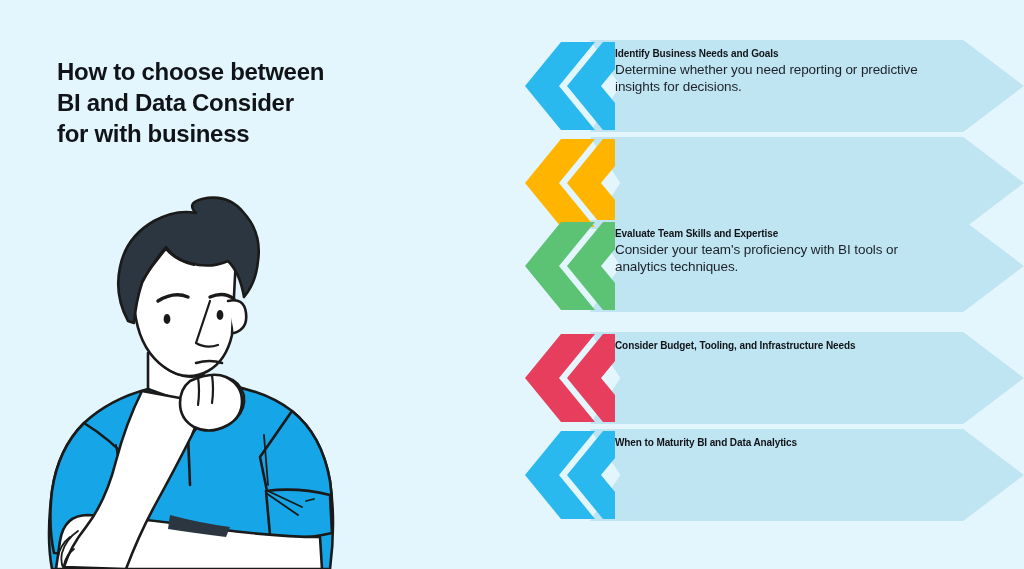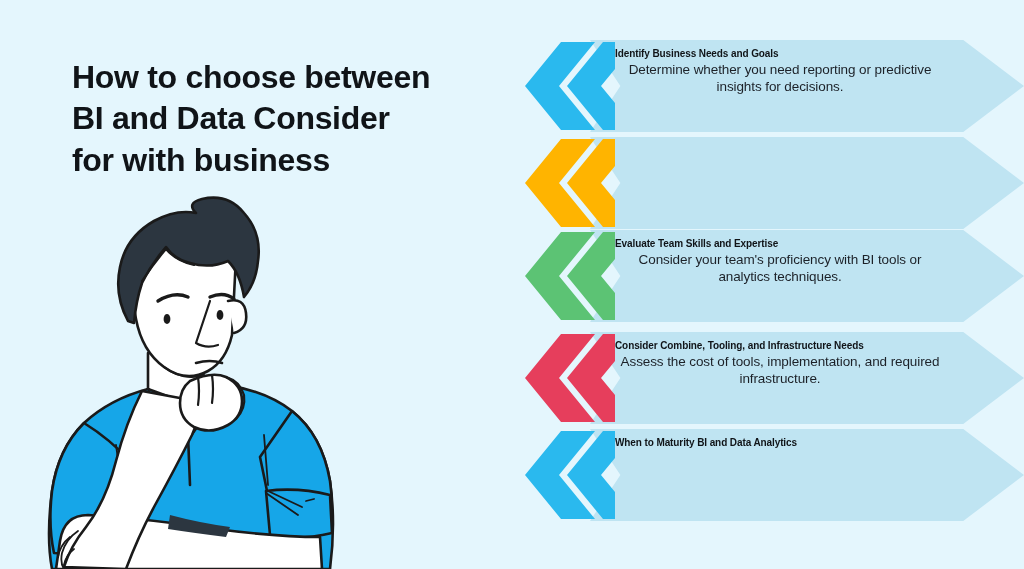--- a/index.html
+++ b/index.html
@@ -9,23 +9,23 @@
     font-family:"Liberation Sans", sans-serif;
     overflow:hidden;
     position:relative;
   }
 
   
   #left-column { position:absolute; left:0; top:0; width:505px; height:569px; }
 
   #page-title {
     position:absolute;
-    left:72px; top:57px;
+    left:57px; top:57px;
     width:430px;
-    font-size:32px;
+    font-size:24px;
     font-weight:bold;
     line-height:1.29;
     letter-spacing:-0.3px;
     color:#101418;
   }
   #page-title .t-line { display:block; white-space:nowrap; }
 
   #illustration { position:absolute; left:30px; top:185px; width:350px; height:384px; }
   #illustration svg { display:block; width:100%; height:100%; }
 
@@ -33,21 +33,21 @@
   #steps-list { position:absolute; left:505px; top:0; width:519px; height:569px; }
 
   .step-row {
     position:absolute;
     left:0;
     width:519px;
     height:92px;
   }
   .step-row.r0 { top:40px; }
   .step-row.r1 { top:137px; }
-  .step-row.r2 { top:230px; }
+  .step-row.r2 { top:220px; }
   .step-row.r3 { top:332px; }
   .step-row.r4 { top:429px; }
 
   
   .step-panel {
     position:absolute;
     left:85px; top:0;
     width:434px; height:92px;
     background:#bfe4f2;
     -webkit-clip-path: polygon(0 0, 86% 0, 100% 50%, 86% 100%, 0 100%, 7% 50%);
@@ -65,21 +65,20 @@
     line-height:1.28;
     color:#101418;
     letter-spacing:-0.1px;
   }
   .step-desc {
     font-size:13.5px;
     font-weight:normal;
     line-height:1.28;
     color:#1c2128;
     letter-spacing:-0.1px;
-    text-align:center;
   }
 
   
   .chevrons {
     position:absolute;
     left:20px; top:2px;
     width:90px; height:88px;
   }
   .chevrons svg { display:block; width:100%; height:100%; }
 </style>
@@ -258,22 +257,21 @@
 
   <div class="step-row r3">
     <div class="step-panel"></div>
     <div class="chevrons">
       <svg viewBox="0 0 90 88" xmlns="http://www.w3.org/2000/svg">
         <polygon points="36,0 70,0 34,44 70,88 36,88 0,44" fill="#e63e5c"></polygon>
         <polygon points="78,0 112,0 76,44 112,88 78,88 42,44" fill="#e63e5c"></polygon>
       </svg>
     </div>
     <div class="step-text">
-      <div class="step-heading">Consider Combine, Tooling, and Infrastructure Needs</div>
-      <div class="step-desc">Assess the cost of tools, implementation, and required infrastructure.</div>
+      <div class="step-heading">Consider Budget, Tooling, and Infrastructure Needs</div>
     </div>
   </div>
 
   <div class="step-row r4">
     <div class="step-panel"></div>
     <div class="chevrons">
       <svg viewBox="0 0 90 88" xmlns="http://www.w3.org/2000/svg">
         <polygon points="36,0 70,0 34,44 70,88 36,88 0,44" fill="#2ab9ee"></polygon>
         <polygon points="78,0 112,0 76,44 112,88 78,88 42,44" fill="#2ab9ee"></polygon>
       </svg>

